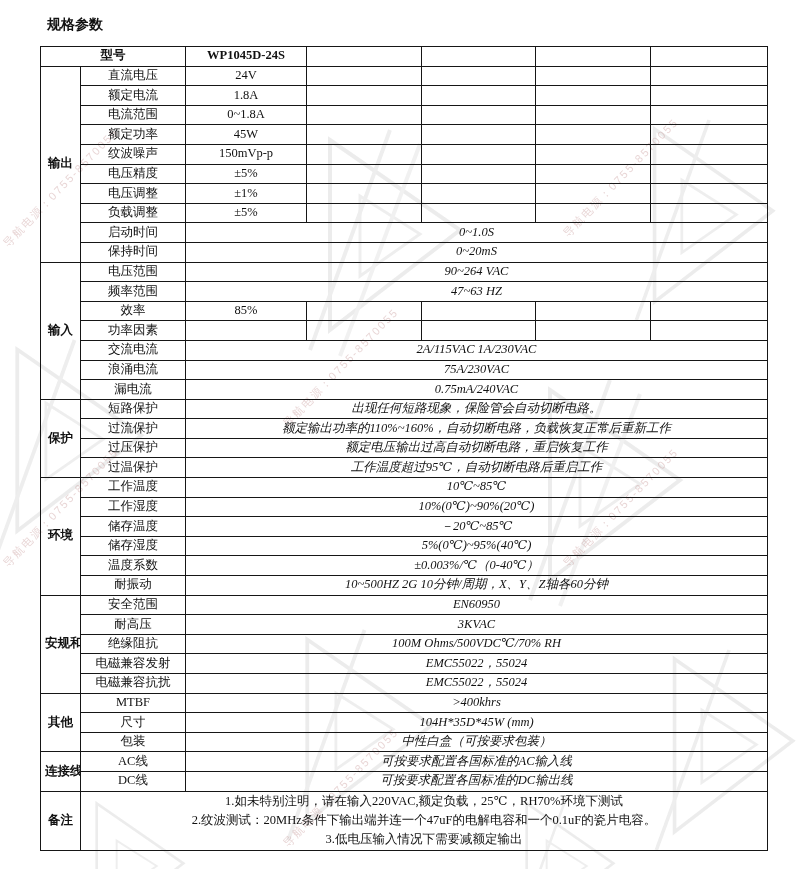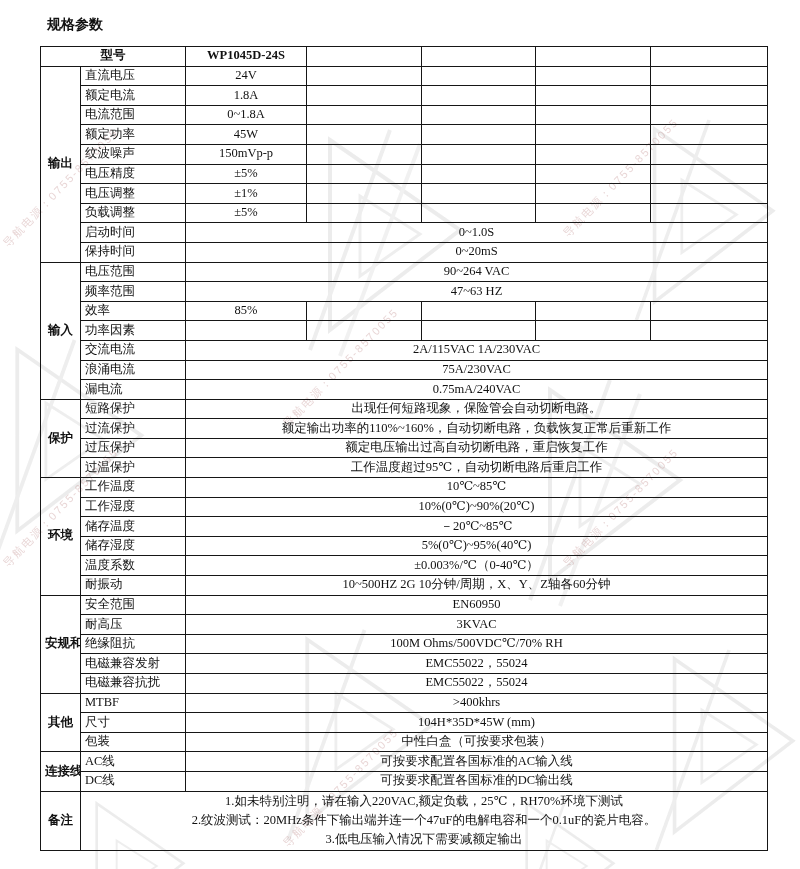--- a/index.html
+++ b/index.html
@@ -34,23 +34,23 @@
     font-size:12.5px;line-height:1.1;
     overflow:hidden;white-space:nowrap;
     background:transparent;vertical-align:middle;
   }
   td.hdr-label{font-weight:bold;font-size:14px;text-align:center;height:21px;}
   td.hdr-model{font-weight:bold;font-size:14px;text-align:center;}
   td.section{
     font-weight:bold;font-size:14px;text-align:center;
     white-space:normal;line-height:1.3;padding:0 2px;
   }
-  td.param{text-align:left;margin-top:12px;}
+  td.param{text-align:center;margin-top:12px;}
   td.val-left{text-align:center;}
-  td.val-merged{text-align:center;white-space:pre;}
+  td.val-merged{text-align:center;white-space:pre;font-style:italic;}
   td.notes-cell{
     height:66px;white-space:normal;text-align:center;
     padding:3px 8px;vertical-align:middle;margin-left:6px;
   }
   td.notes-cell .note-line{font-size:12.5px;line-height:1.55;}
 </style>
 </head>
 <body>
 
 <div class="wm-layer">

